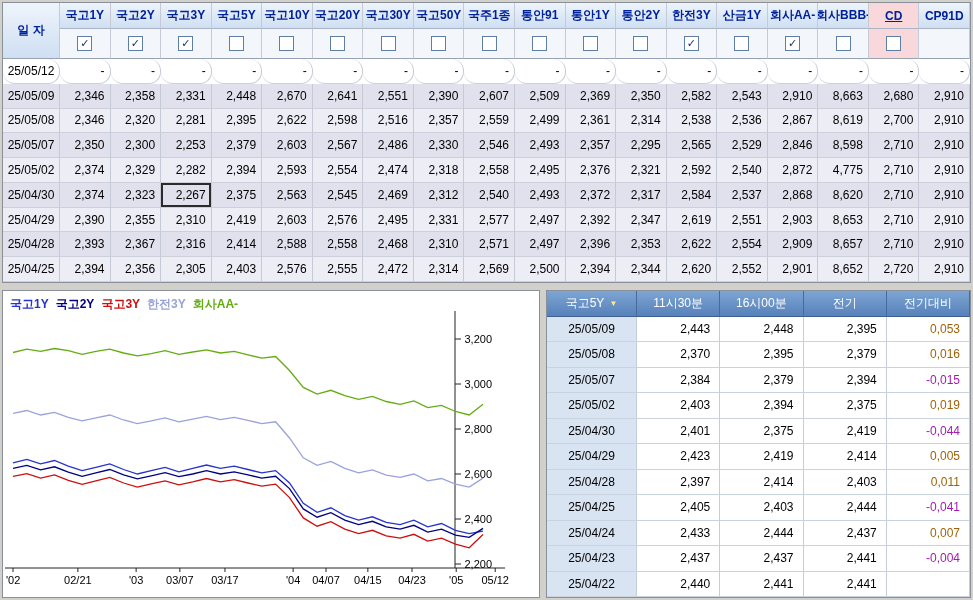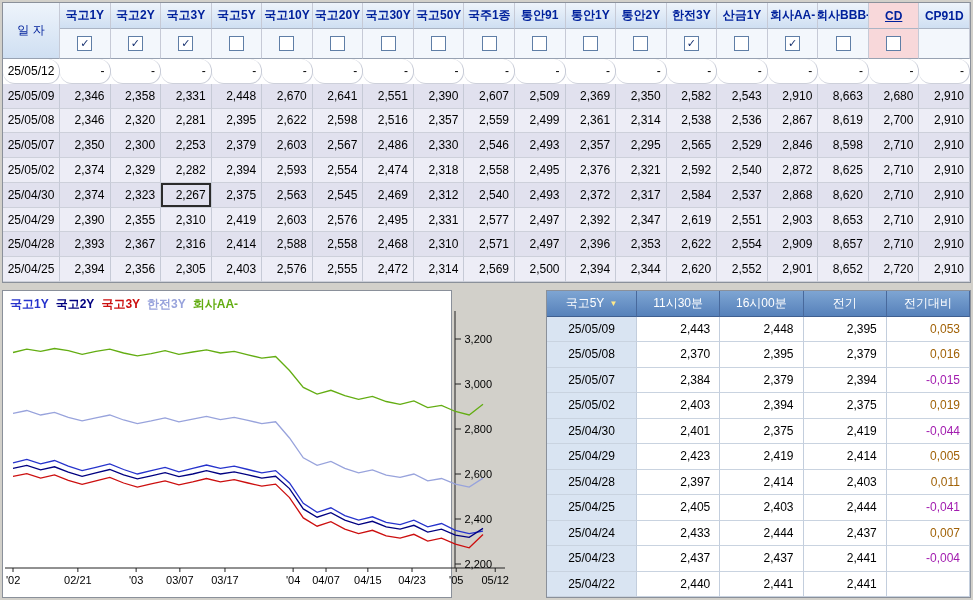--- a/index.html
+++ b/index.html
@@ -14,32 +14,32 @@
     left:2px;top:2px;width:969px;height:281px;
     display:grid;grid-template-columns:57px repeat(18,1fr);
     grid-template-rows:26px 30px repeat(9,1fr);
   }
   #topTable .c{display:flex;align-items:center;box-sizing:border-box;
     border-right:1px solid #c6cad6;border-bottom:1px solid #cdd0da;overflow:hidden;white-space:nowrap;}
   #topTable .hdr{background:linear-gradient(#eef4fb,#cfdff2);color:#00219c;font-weight:bold;
     justify-content:center;border-bottom:1px solid #aab4c4;}
   #topTable .cbrow{background:#f3f7fc;justify-content:center;border-bottom:1px solid #98a2b2;}
   #topTable .corner{grid-row:1/3;grid-column:1;background:linear-gradient(#eef4fb,#cfdff2);
-    color:#00219c;font-weight:normal;justify-content:center;border-bottom:1px solid #98a2b2;}
+    color:#00219c;font-weight:bold;justify-content:center;border-bottom:1px solid #98a2b2;}
   #topTable .hl{background:#f8d8da !important;text-decoration:underline;}
   #topTable .date{justify-content:center;}
   #topTable .val{justify-content:flex-end;padding-right:5px;}
   #topTable .rw{background:#ffffff;border-radius:12px;}
   #topTable .ra{background:#e1e1ee;}
   #topTable .rb{background:#edeDF6;}
   #topTable .sel{box-shadow:inset 0 0 0 2px #2b2b2b;}
   .cb{width:13px;height:13px;background:#fff;border:1px solid #5f7ea6;display:flex;
     align-items:center;justify-content:center;font-size:11px;line-height:11px;color:#16306e;font-weight:bold;}
   
-  #chartPanel{left:2px;top:290px;width:450px;height:308px;}
+  #chartPanel{left:2px;top:290px;width:538px;height:308px;}
   #legend{position:absolute;left:7px;top:5px;font-weight:bold;font-size:12px;}
   #legend span{margin-right:7px;}
   .tick{font-size:11px;fill:#000;font-family:"Liberation Sans","DejaVu Sans",sans-serif;}
   
   #rightTable{
     left:546px;top:290px;width:425px;height:308px;
     display:grid;grid-template-columns:90px 1fr 1fr 1fr 1fr;grid-template-rows:repeat(12,1fr);
     background:#fff;
   }
   #rightTable .c{display:flex;align-items:center;box-sizing:border-box;overflow:hidden;white-space:nowrap;
@@ -213,21 +213,21 @@
       <div class="c val rb">2,554</div>
       <div class="c val rb">2,474</div>
       <div class="c val rb">2,318</div>
       <div class="c val rb">2,558</div>
       <div class="c val rb">2,495</div>
       <div class="c val rb">2,376</div>
       <div class="c val rb">2,321</div>
       <div class="c val rb">2,592</div>
       <div class="c val rb">2,540</div>
       <div class="c val rb">2,872</div>
-      <div class="c val rb">8,625</div>
+      <div class="c val rb">4,775</div>
       <div class="c val rb">2,710</div>
       <div class="c val rb">2,910</div>
       <div class="c date ra">25/04/30</div>
       <div class="c val ra">2,374</div>
       <div class="c val ra">2,323</div>
       <div class="c val ra sel">2,267</div>
       <div class="c val ra">2,375</div>
       <div class="c val ra">2,563</div>
       <div class="c val ra">2,545</div>
       <div class="c val ra">2,469</div>

